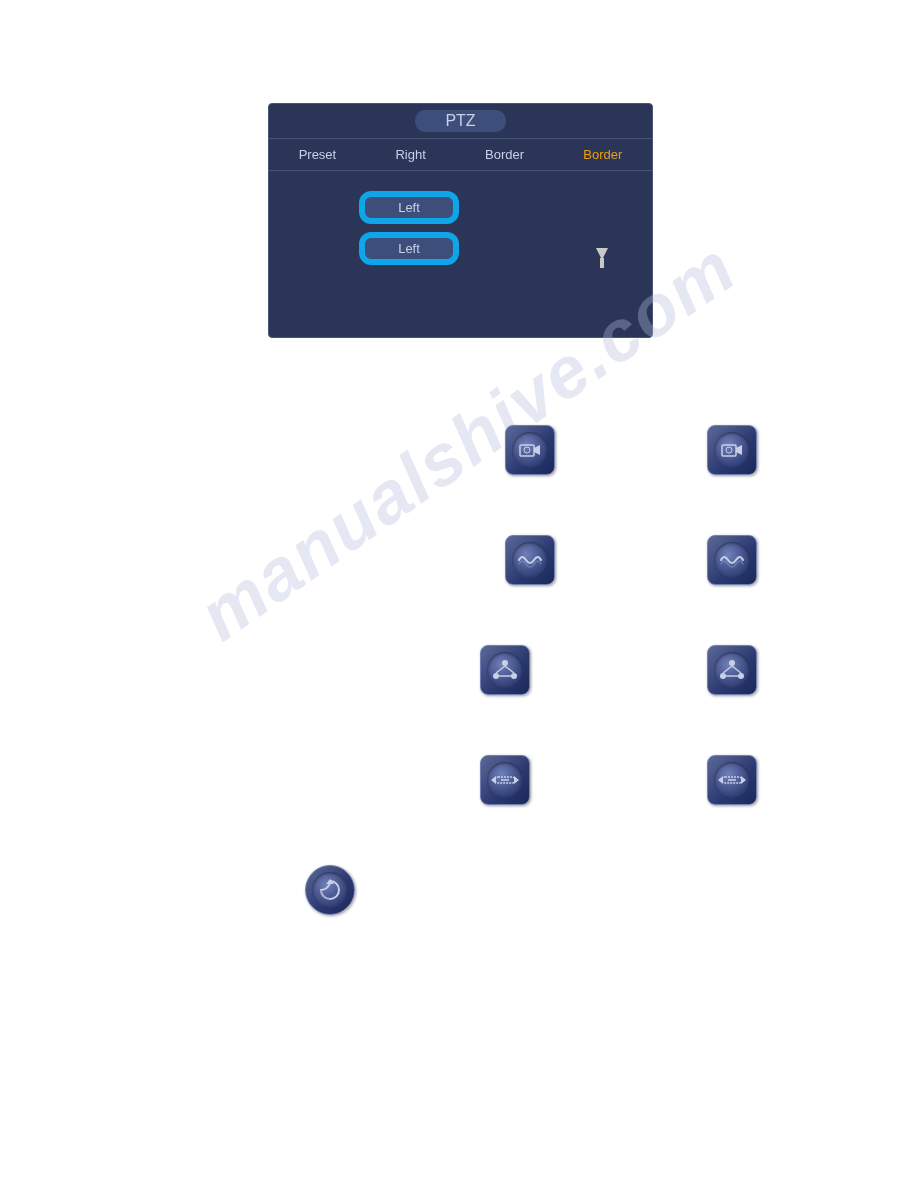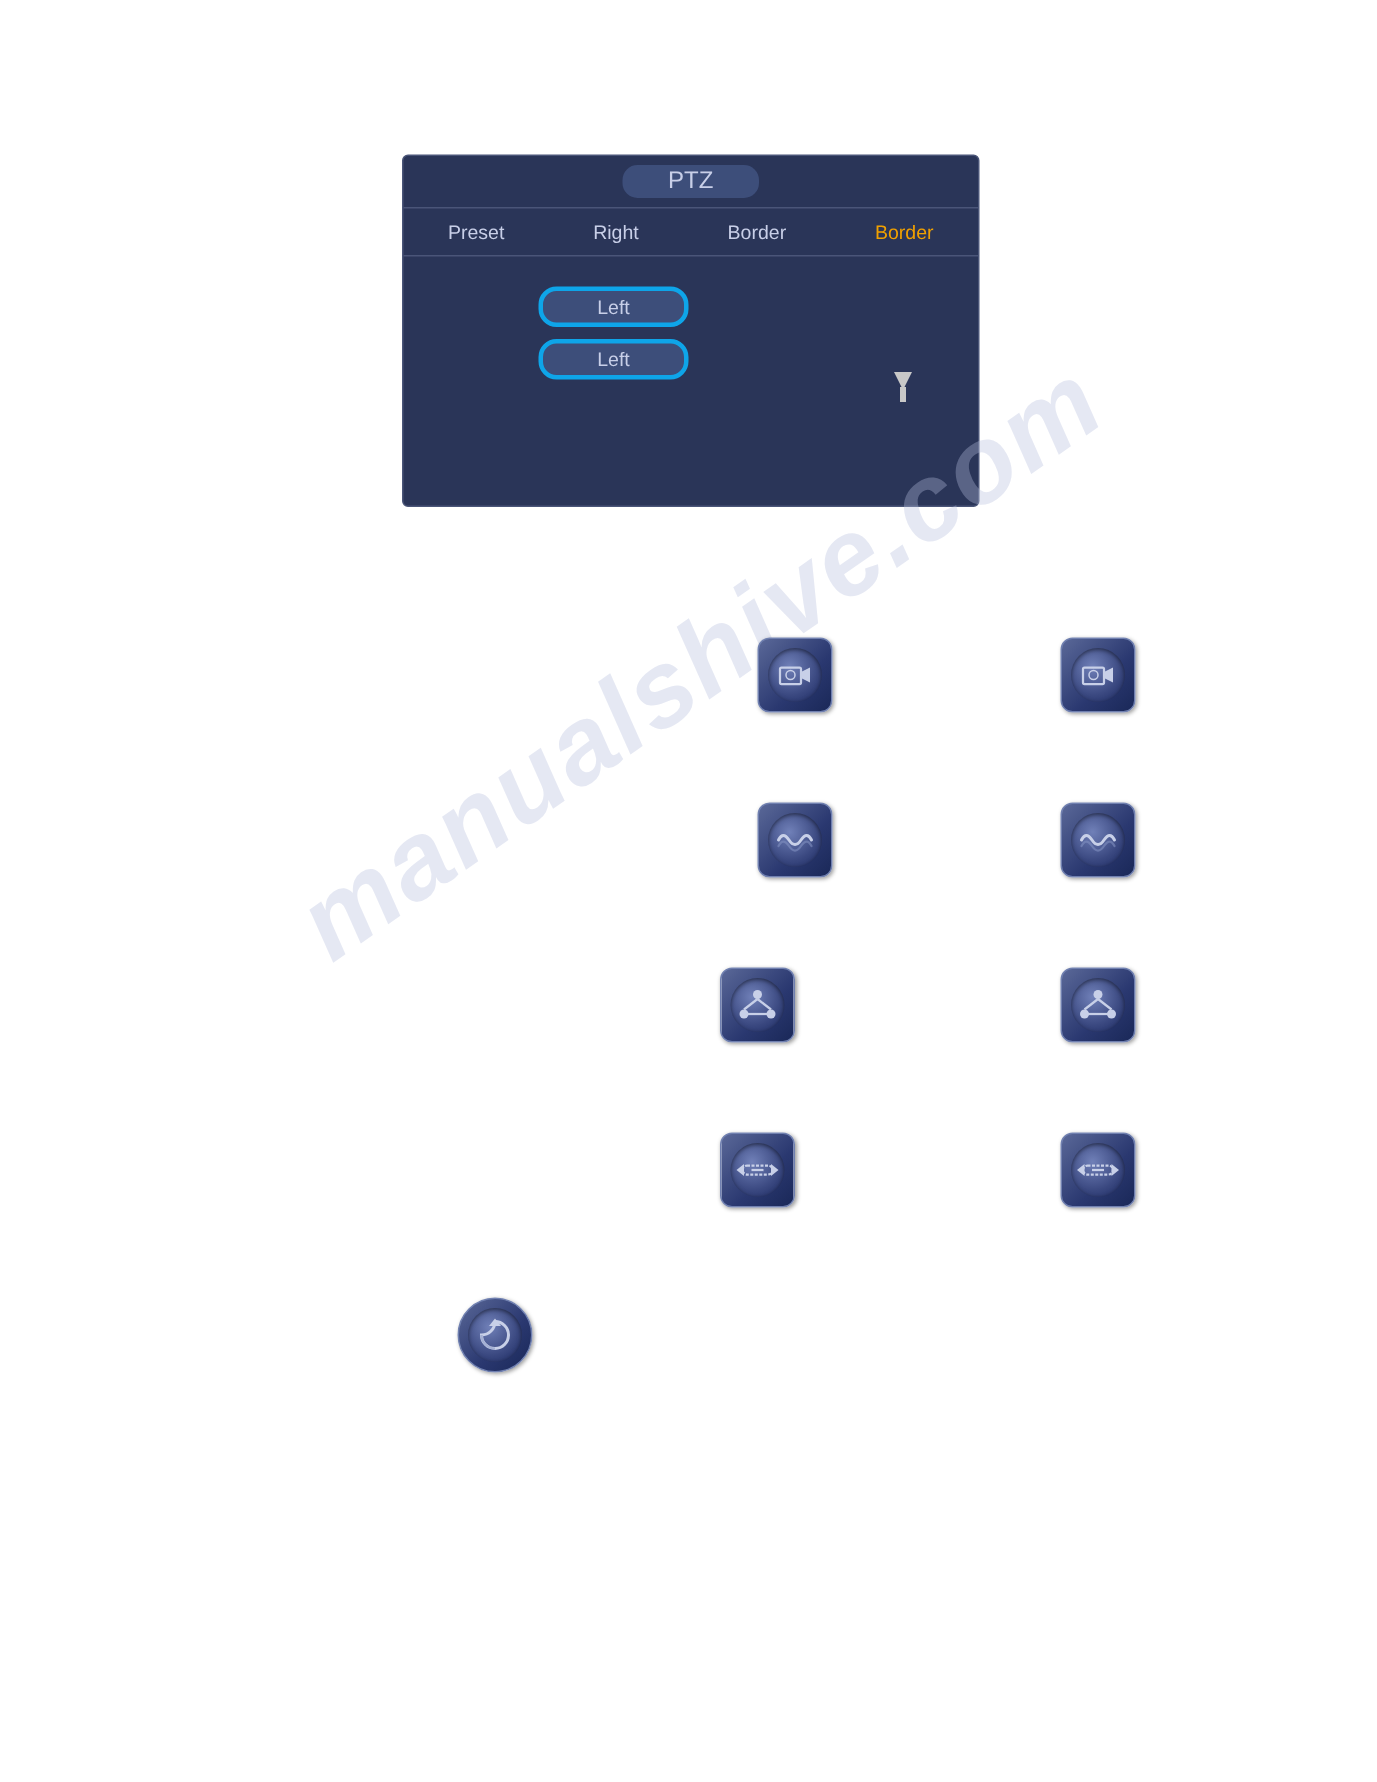--- a/index.html
+++ b/index.html
@@ -169,21 +169,21 @@
     .border-buttons {
       display: flex;
       flex-direction: column;
       gap: 8px;
       margin-top: 10px;
       margin-left: 80px;
     }
 
     .border-btn {
       background: #3d4e7a;
-      border: 3px solid #0ea5e9;
+      border: 6px solid #0ea5e9;
       border-radius: 12px;
       color: #c8cfe8;
       font-size: 13px;
       padding: 3px 30px;
       cursor: pointer;
       text-align: center;
       width: 100px;
     }
 
     

